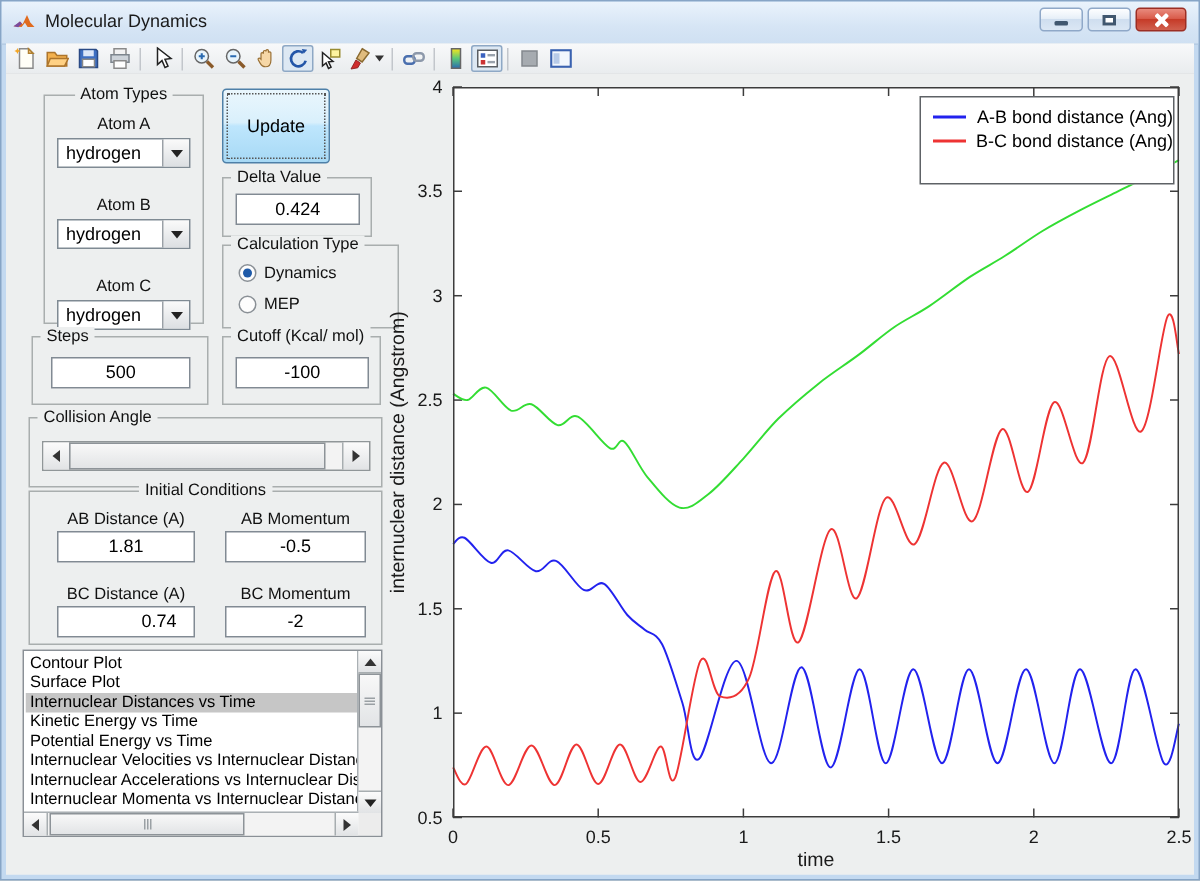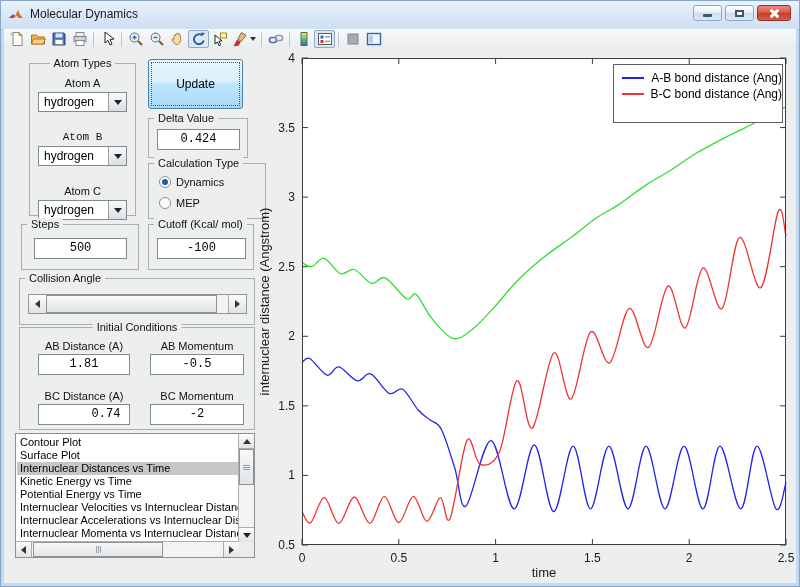--- a/index.html
+++ b/index.html
@@ -25,26 +25,26 @@
   .tool .icn{display:flex;width:16px;height:16px;}
   .caret{width:0;height:0;border-left:3px solid transparent;border-right:3px solid transparent;border-top:4px solid #333;margin-left:2px;}
   .tsep{width:1px;height:15px;background:#c2c6cb;margin:0 3px;}
   
   .content{position:absolute;top:20px;left:0;right:0;bottom:0;background:#edefef;}
   .group{position:absolute;border:1px solid #a9aeae;box-sizing:border-box;}
   .gtitle{position:absolute;top:-7px;font-size:11px;color:#111;background:#edefef;padding:0 4px;white-space:nowrap;}
   .gtitle.center{left:50%;transform:translateX(-50%);}
   .gtitle.left{left:5px;}
   .slabel{position:absolute;font-size:11px;color:#111;text-align:center;white-space:nowrap;}
-  .field{position:absolute;background:#fff;border:1px solid #818a93;box-sizing:border-box;font-size:12px;text-align:center;line-height:19px;color:#000;font-family:Liberation Mono, monospace;}
+  .field{position:absolute;background:#fff;border:1px solid #818a93;box-sizing:border-box;font-size:12px;text-align:center;line-height:19px;color:#000;}
   .combo{position:absolute;height:20px;background:#fff;border:1px solid #7f8a93;box-sizing:border-box;}
   .combo .val{position:absolute;left:5px;top:2px;font-size:12px;color:#000;}
   .combo .cbtn{position:absolute;right:0;top:0;bottom:0;width:17px;background:linear-gradient(#fafafa,#dcdfe2);border-left:1px solid #9aa0a6;display:flex;align-items:center;justify-content:center;}
   .tri-d{width:0;height:0;border-left:4px solid transparent;border-right:4px solid transparent;border-top:5px solid #222;}
-  .updbtn{position:absolute;left:144px;top:10px;width:95px;height:50px;background:linear-gradient(#eaf6fd,#d9f0fc 45%,#bee6fd 50%,#a7d9f5);border:1px solid #4e80a8;border-radius:3px;font-size:12px;color:#000;outline:1px dotted #555;outline-offset:-4px;box-sizing:border-box;}
+  .updbtn{position:absolute;left:144px;top:10px;width:72px;height:50px;background:linear-gradient(#eaf6fd,#d9f0fc 45%,#bee6fd 50%,#a7d9f5);border:1px solid #4e80a8;border-radius:3px;font-size:12px;color:#000;outline:1px dotted #555;outline-offset:-4px;box-sizing:border-box;}
   .radio{position:absolute;left:10px;display:flex;align-items:center;gap:5px;font-size:11px;color:#111;}
   .rdot{width:12px;height:12px;border-radius:50%;border:1px solid #8a9096;background:#fdfdfd;box-sizing:border-box;position:relative;}
   .rdot.sel::after{content:"";position:absolute;left:2px;top:2px;width:6px;height:6px;border-radius:50%;background:#1e5aa8;}
   
   .hscroll{position:absolute;background:#f3f3f3;border:1px solid #909698;box-sizing:border-box;}
   .sarrow{position:absolute;top:0;bottom:0;width:17px;background:linear-gradient(#fbfbfb,#e1e3e5);display:flex;align-items:center;justify-content:center;}
   .sarrow.sl{left:0;border-right:1px solid #a7adb0;}
   .sarrow.sr{right:0;border-left:1px solid #a7adb0;}
   .tri-l{width:0;height:0;border-top:4px solid transparent;border-bottom:4px solid transparent;border-right:5px solid #333;}
   .tri-r{width:0;height:0;border-top:4px solid transparent;border-bottom:4px solid transparent;border-left:5px solid #333;}
@@ -251,21 +251,21 @@
 
       <div class="group" id="atom-group" style="left:25px;top:14px;width:107px;height:153px;">
         <span class="gtitle center">Atom Types</span>
       <div class="slabel" style="left: 0px; right: 0px; top: 13px;">Atom A</div>
           <div class="combo" style="left: 8px; top: 28px; width: 89px;">
             <span class="val">hydrogen</span>
             <span class="cbtn">
               <span class="tri-d"></span>
             </span>
           </div>
-          <div class="slabel" style="left: 0px; right: 0px; top: 67px; font-family: Liberation Mono, monospace;">Atom B</div>
+          <div class="slabel" style="left: 0px; right: 0px; top: 67px;">Atom B</div>
           <div class="combo" style="left: 8px; top: 82px; width: 89px;">
             <span class="val">hydrogen</span>
             <span class="cbtn">
               <span class="tri-d"></span>
             </span>
           </div>
           <div class="slabel" style="left: 0px; right: 0px; top: 121px;">Atom C</div>
           <div class="combo" style="left: 8px; top: 136px; width: 89px;">
             <span class="val">hydrogen</span>
             <span class="cbtn">

